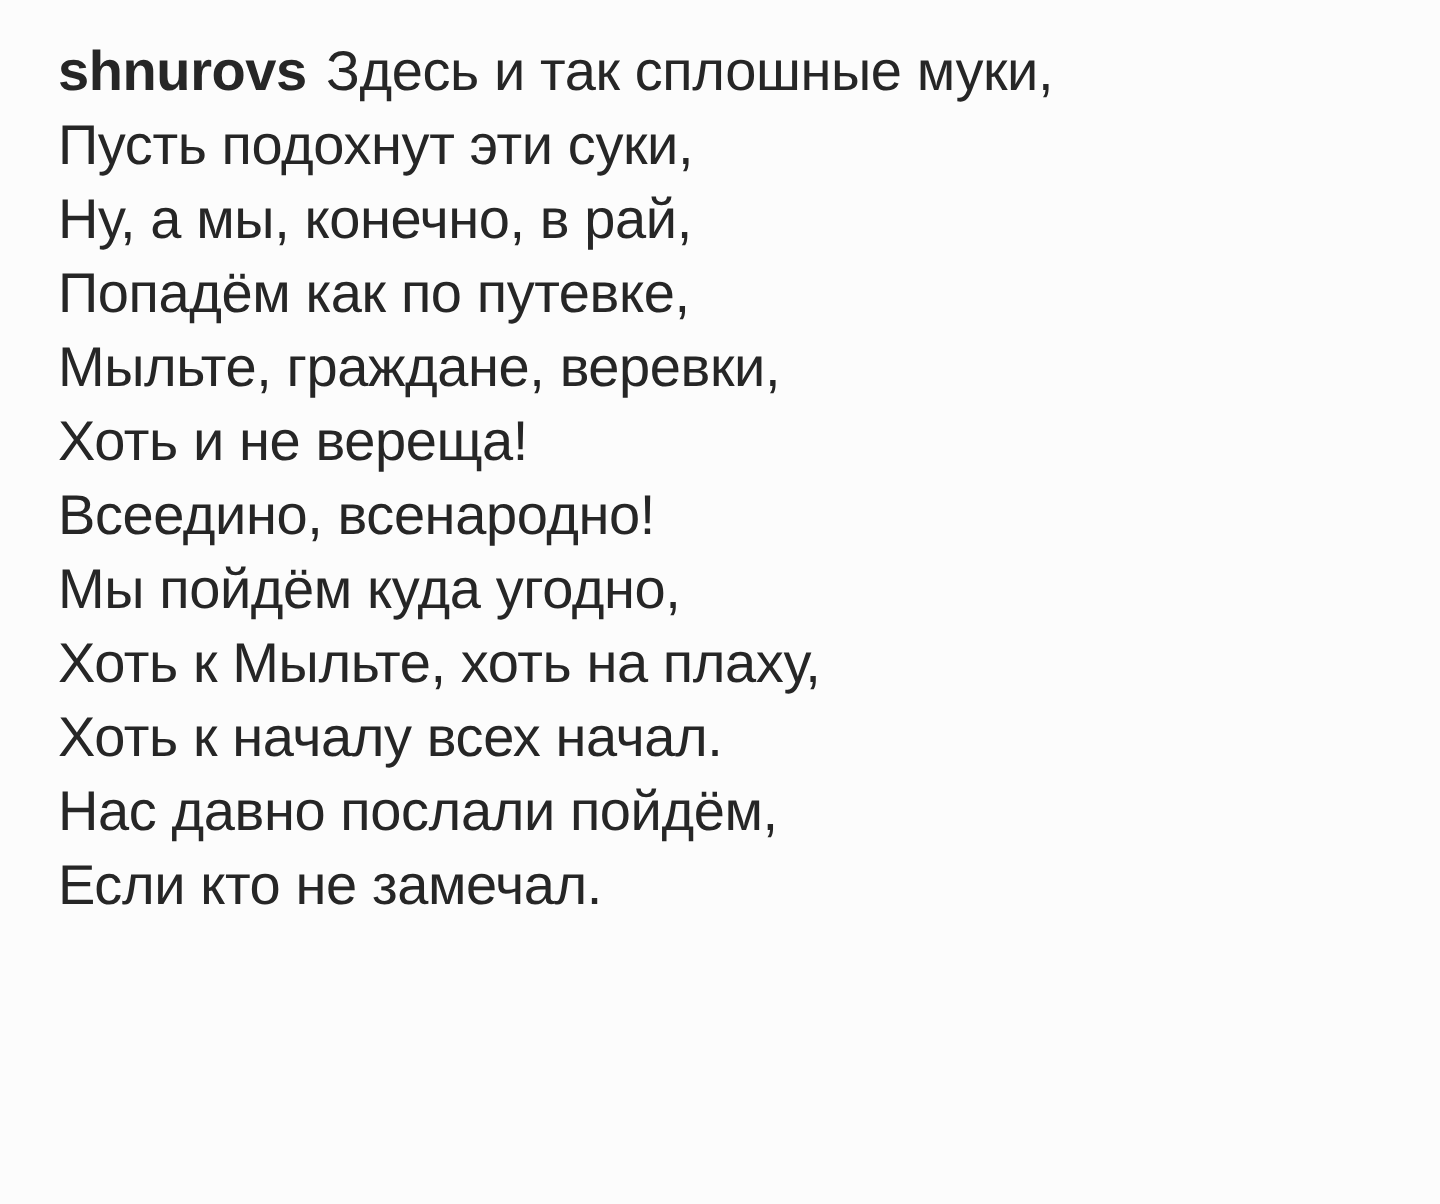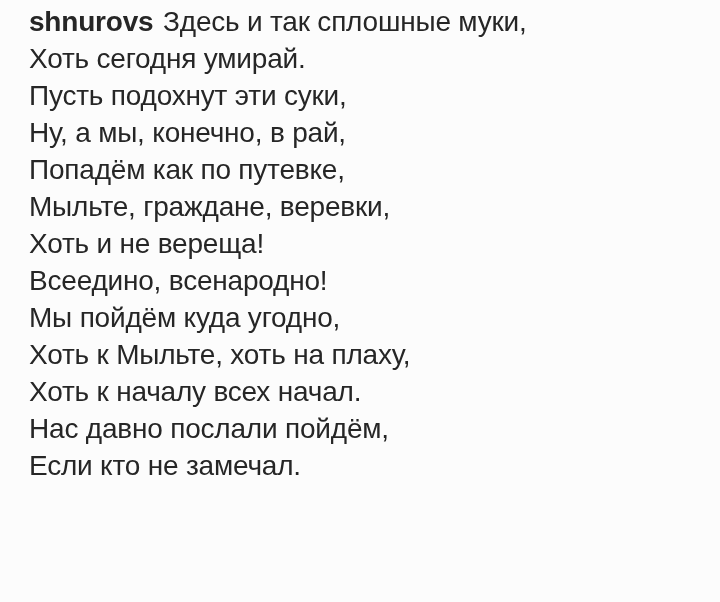--- a/index.html
+++ b/index.html
@@ -16,21 +16,21 @@
     background: var(--bg);
     font-family: "Liberation Sans", "DejaVu Sans", sans-serif;
   }
   .screen {
     width: 720px;
     height: 602px;
     background: var(--bg);
     overflow: hidden;
   }
   .caption {
-    padding: 3px 20px 0 29px;
+    padding: 17px 20px 0 29px;
     color: var(--text);
     font-size: 28px;
     line-height: 37px;
     letter-spacing: -0.2px;
   }
   .line {
     white-space: nowrap;
   }
   .username {
     font-weight: 700;
@@ -38,21 +38,20 @@
     cursor: pointer;
     margin-right: 2px;
   }
 </style>
 </head>
 <body>
 
 <div class="screen">
   <div class="caption">
     <p class="line"><span class="username">shnurovs</span> <span>Здесь и так сплошные муки,</span></p>
-    <p class="line">Хоть сегодня умирай.</p>
     <p class="line">Пусть подохнут эти суки,</p>
     <p class="line">Ну, а мы, конечно, в рай,</p>
     <p class="line">Попадём как по путевке,</p>
     <p class="line">Мыльте, граждане, веревки,</p>
     <p class="line">Хоть и не вереща!</p>
     <p class="line">Всеедино, всенародно!</p>
     <p class="line">Мы пойдём куда угодно,</p>
     <p class="line">Хоть к Мыльте, хоть на плаху,</p>
     <p class="line">Хоть к началу всех начал.</p>
     <p class="line">Нас давно послали пойдём,</p>

